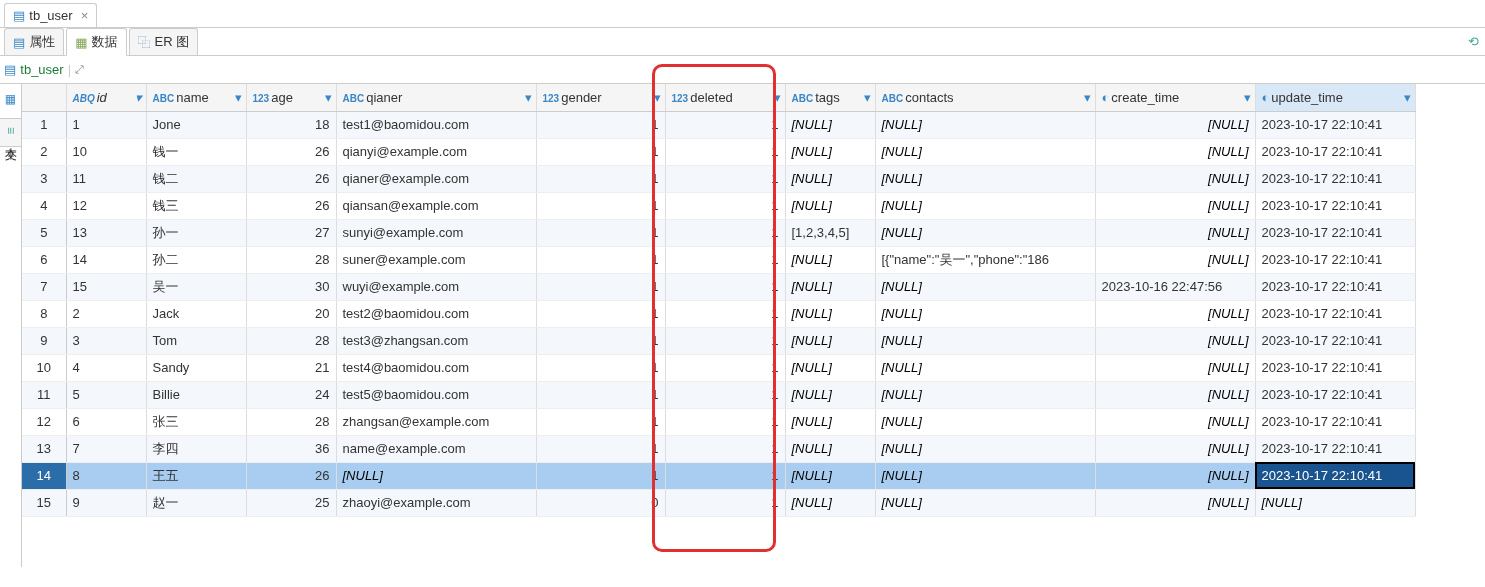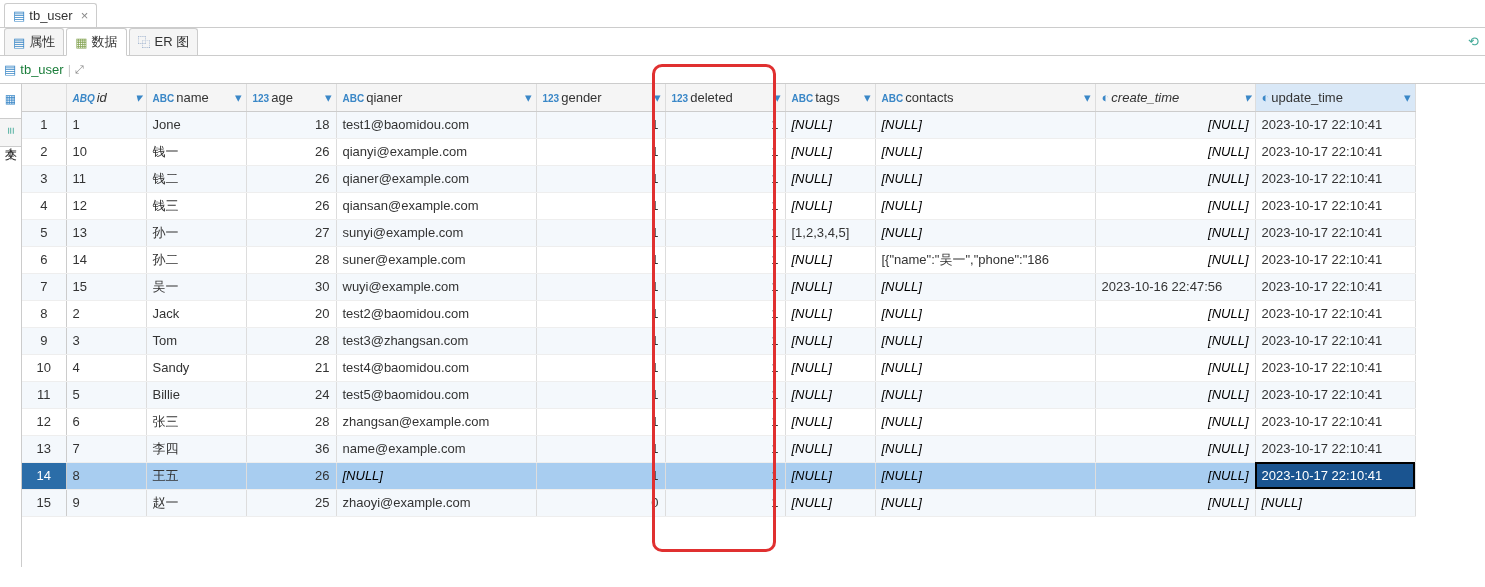--- a/index.html
+++ b/index.html
@@ -56,21 +56,21 @@
     .empty-area { height: 50px; border-top: none; }
     
     .col-id { width: 80px; font-style: italic; }
     .col-name { width: 100px; }
     .col-age { width: 90px; }
     .col-email { width: 200px; }
     .col-gender { width: 129px; }
     .col-deleted { width: 120px; }
     .col-tags { width: 90px; }
     .col-contacts { width: 220px; margin-left: 20px; }
-    .col-create { width: 160px; font-style: italic; }
+    .col-create { width: 160px; }
     .col-update { width: 160px; }
   </style>
 </head>
 <body>
 
 <div class="top-tabs">
   <div class="top-tab">
     <span class="icon-table">▤</span>
     <span>tb_user</span>
     <span class="close">×</span>

